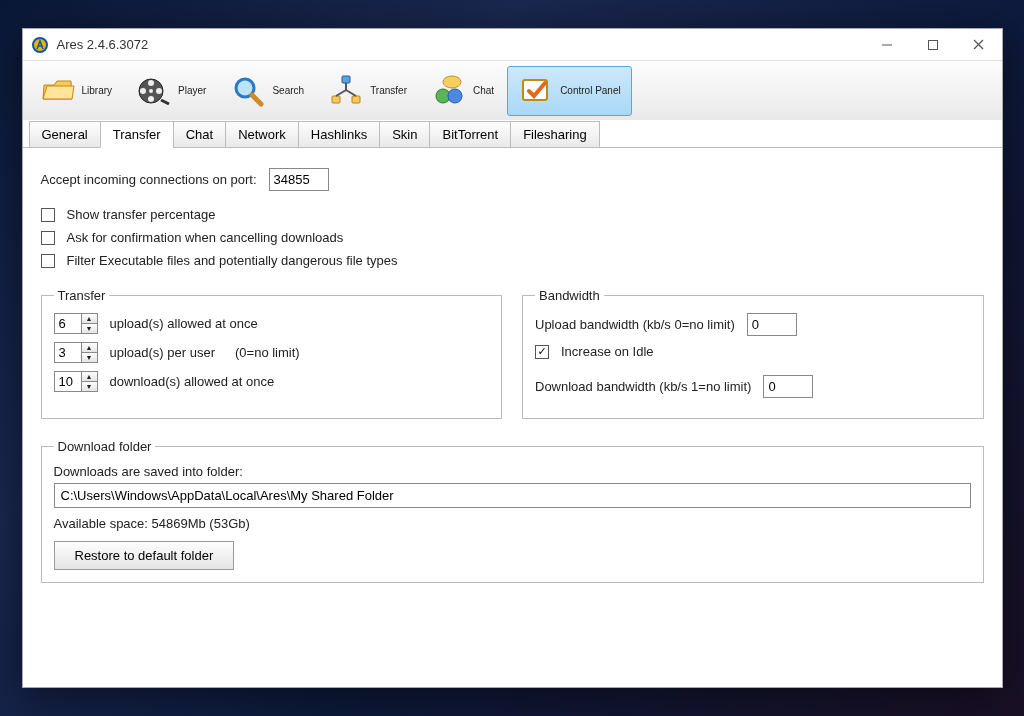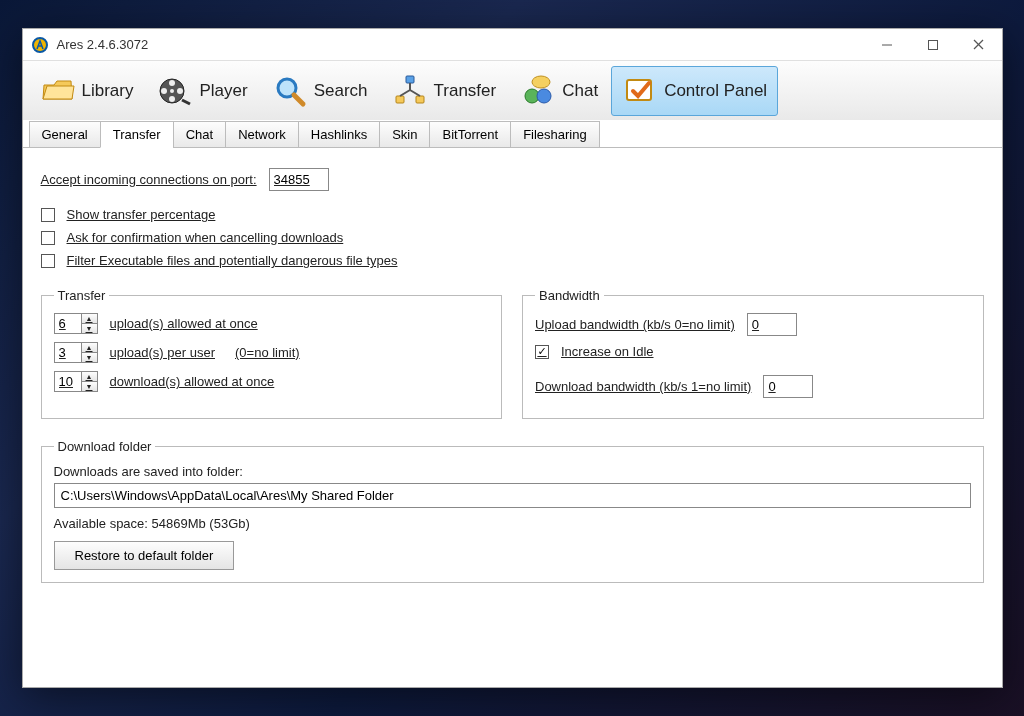--- a/index.html
+++ b/index.html
@@ -50,21 +50,21 @@
     padding: 4px 6px;
     gap: 2px;
   }
   .toolbar-btn {
     display:flex;
     align-items:center;
     gap:6px;
     padding: 6px 10px;
     border: 1px solid transparent;
     border-radius: 3px;
-    font-size: 17px;
+    font-size: 10px;
     color:#222;
   }
   .toolbar-btn.active {
     background: linear-gradient(#cde8fb, #a9d8f6);
     border: 1px solid #5aa6da;
   }
   .toolbar-btn .icon {
     width: 36px; height: 36px;
     display:flex;align-items:center;justify-content:center;
   }
@@ -90,21 +90,21 @@
     font-weight:normal;
   }
   .content {
     flex:1;
     padding: 20px 18px;
     font-size: 13px;
     color:#222;
     overflow:auto;
     background:#fff;
   }
-  .row { display:flex; align-items:center; margin-bottom: 8px; gap:6px;text-decoration:underline; }
+  .row { display:flex; align-items:center; margin-bottom: 8px; gap:6px; }
   input[type=text].small {
     width: 60px;
     border:1px solid #888;
     padding:3px 4px;
     font-size:13px;
     margin-left:6px;
   }
   .checkbox {
     width:14px;height:14px;
     border:1px solid #555;

